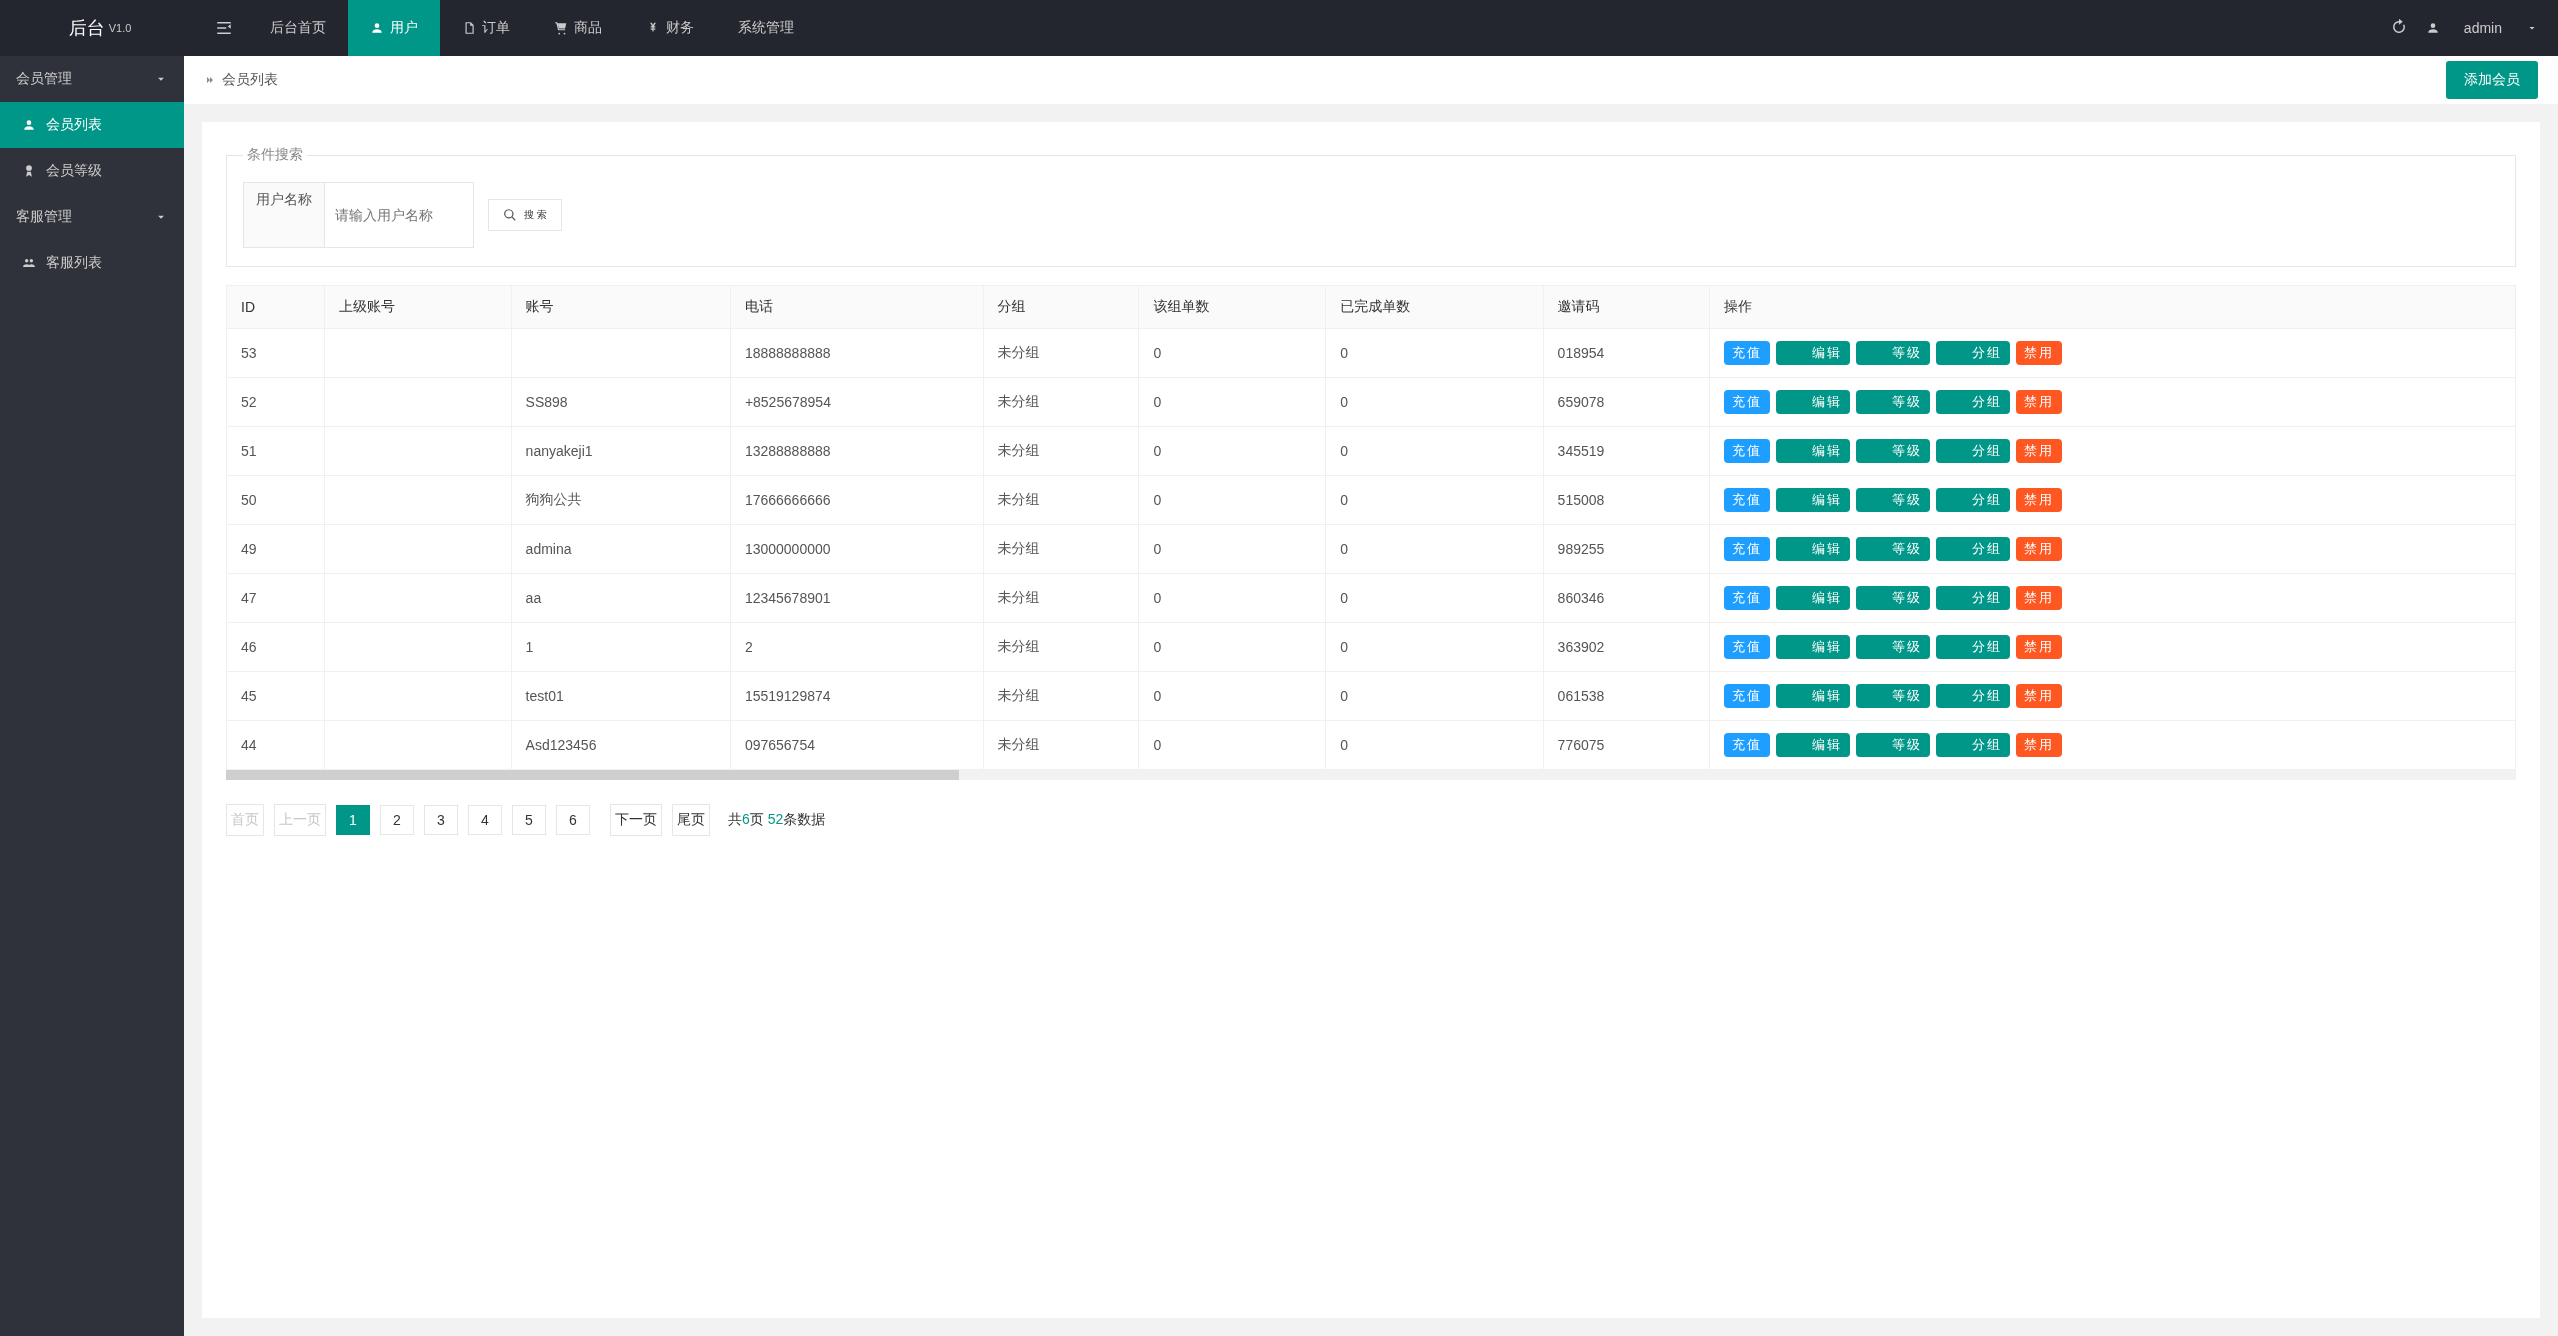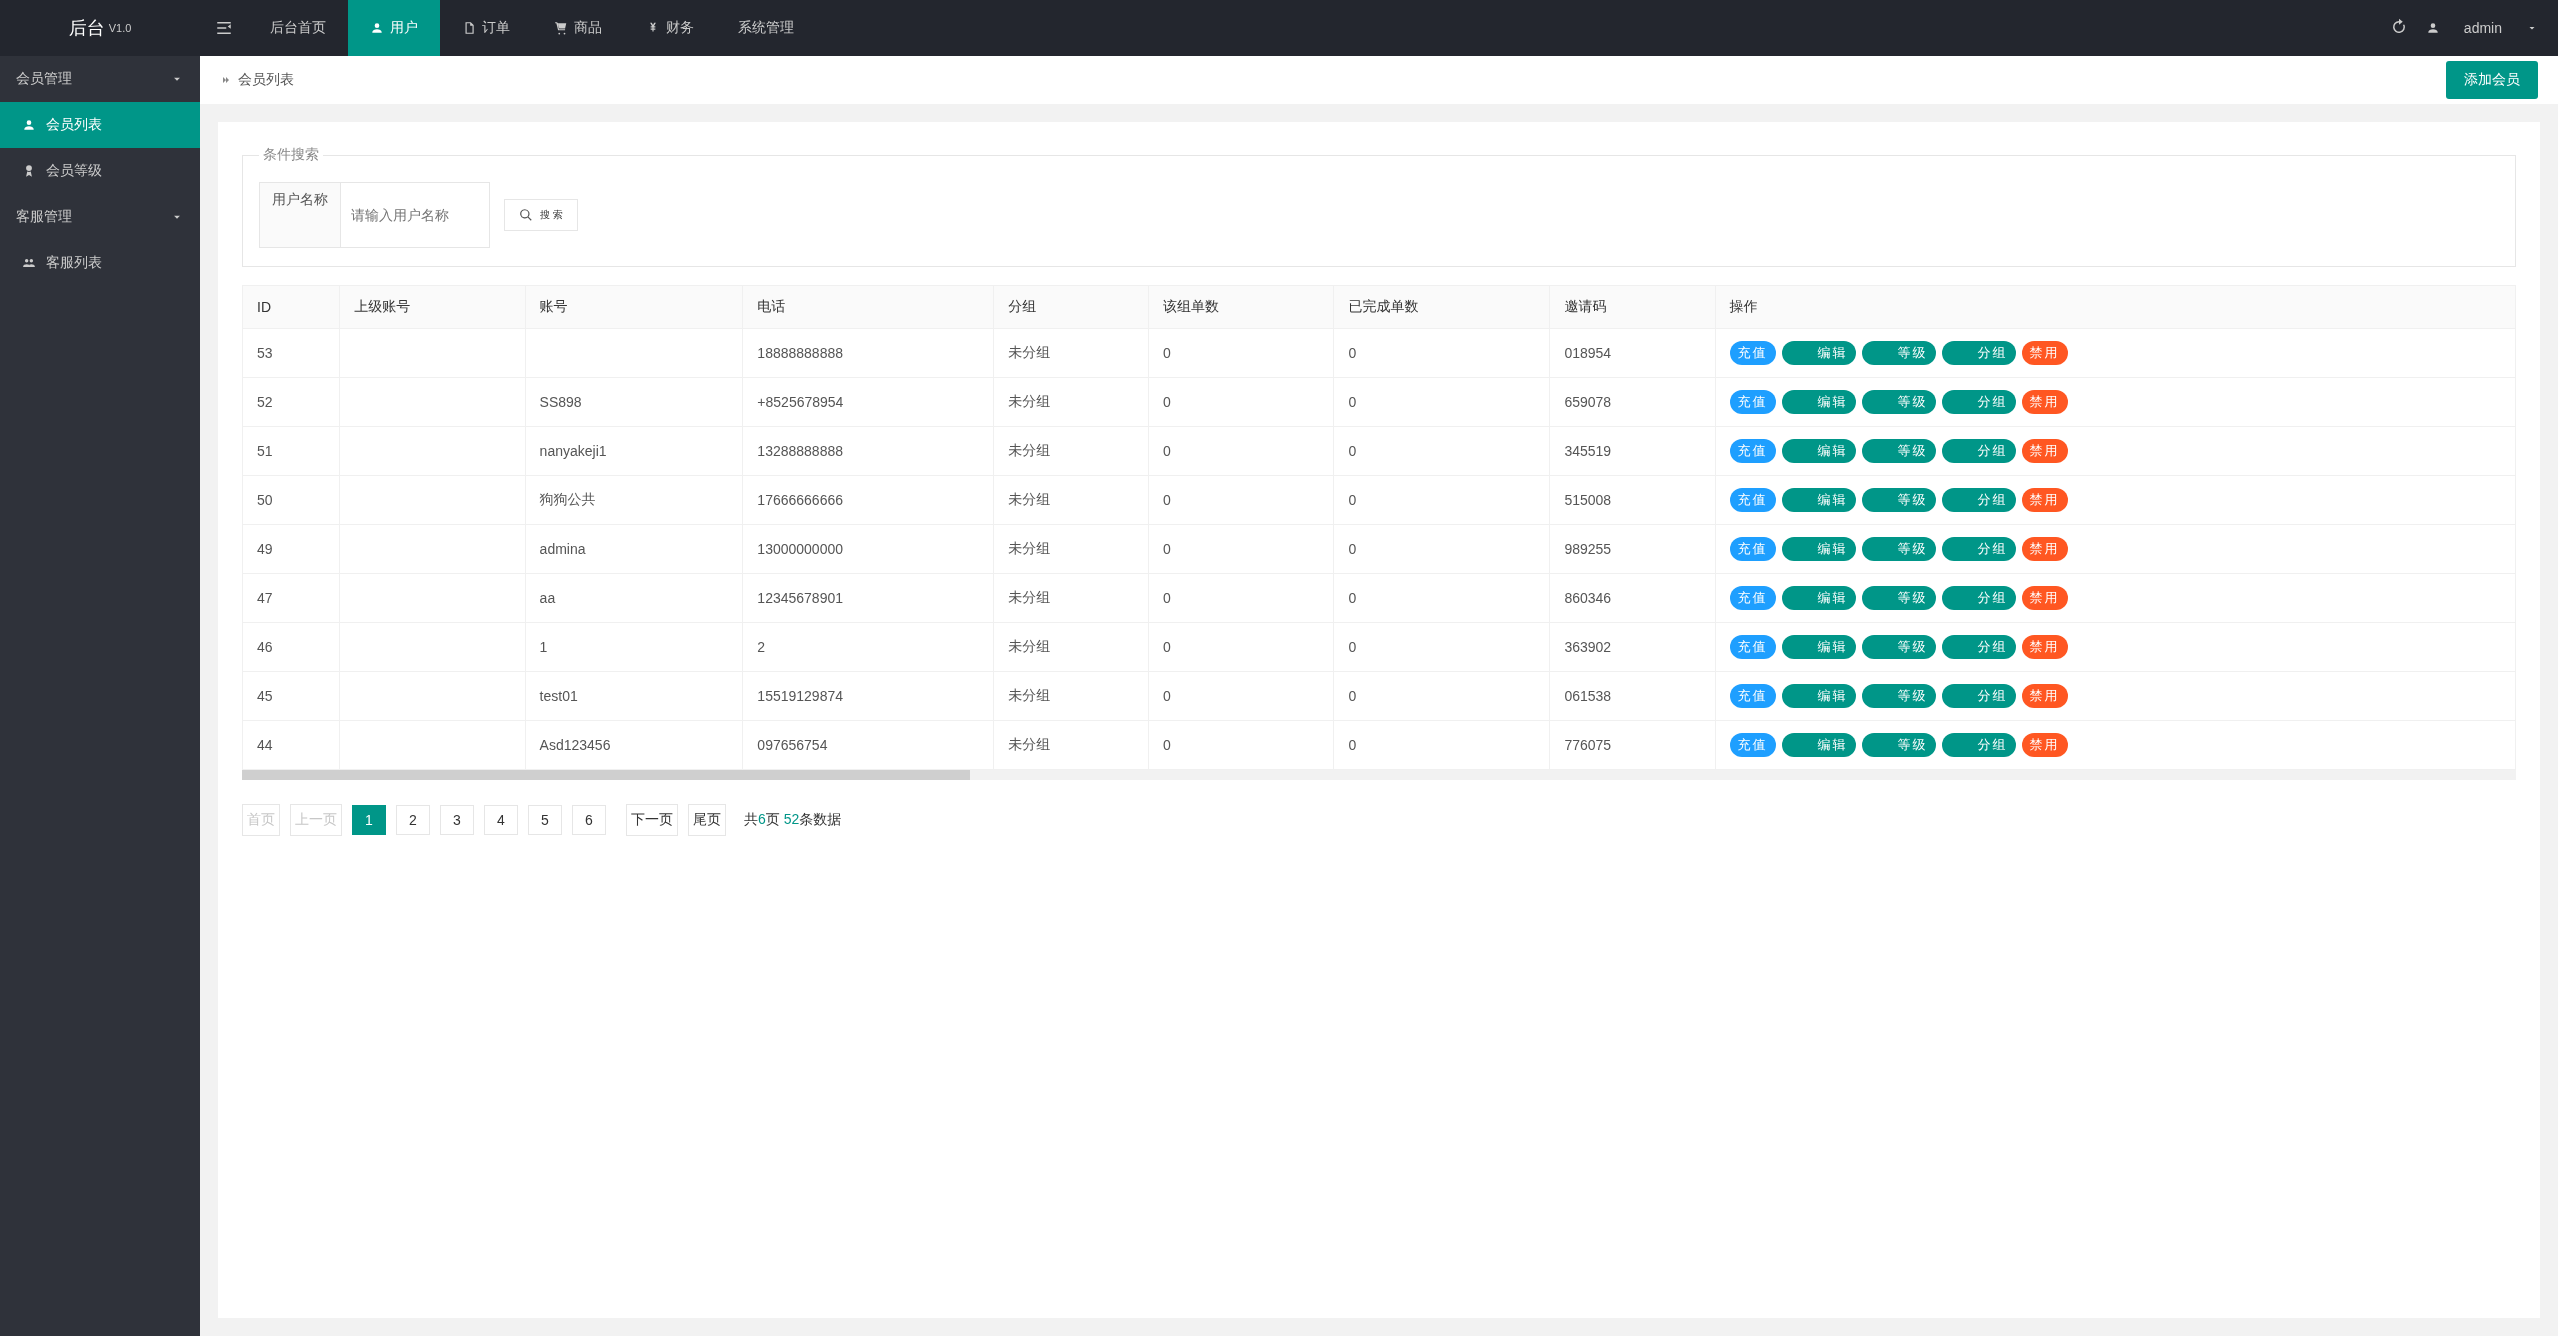--- a/index.html
+++ b/index.html
@@ -16,21 +16,21 @@
   .top-nav-item.active { background: #009688; color: #fff; }
   .top-nav-item svg { width: 14px; height: 14px; fill: currentColor; }
   .header-right { display: flex; align-items: center; gap: 18px; padding-right: 20px; }
   .refresh-btn svg { width: 18px; height: 18px; fill: #ccc; cursor: pointer; }
   .user-info { display: flex; align-items: center; gap: 24px; cursor: pointer; color: #ccc; }
   .user-info svg.caret { width: 12px; height: 12px; fill: #ccc; }
   .user-info svg.user-icon { width: 14px; height: 14px; fill: #ccc; }
 
   
   .main { display: flex; height: calc(100vh - 56px); }
-  .sidebar { width: 200px; background: #2f323a; color: #ccc; overflow-y: auto; }
+  .sidebar { width: 184px; background: #2f323a; color: #ccc; overflow-y: auto; }
   .content { flex: 1; display: flex; flex-direction: column; overflow: hidden; }
 
   .side-group-title { padding: 14px 16px; display: flex; justify-content: space-between; align-items: center; cursor: pointer; font-size: 14px; }
   .side-group-title svg { width: 14px; height: 14px; fill: #ccc; }
   .side-item { padding: 14px 16px 14px 22px; display: flex; align-items: center; gap: 10px; cursor: pointer; color: #ccc; }
   .side-item.active { background: #009688; color: #fff; }
   .side-item svg { width: 14px; height: 14px; fill: currentColor; }
 
   
   .page-bar { background: #fff; height: 48px; display: flex; align-items: center; justify-content: space-between; padding: 0 20px; }
@@ -50,21 +50,21 @@
   .search-btn { display: flex; align-items: center; gap: 7px; background: #fff; border: 1px solid #e6e6e6; padding: 8px 14px; cursor: pointer; font-size: 10px; color: #333; }
   .search-btn svg { width: 14px; height: 14px; fill: #555; }
 
   
   .tbl-wrap-outer { position: relative; }
   .tbl-wrap { overflow-x: hidden; }
   table { border-collapse: collapse; width: 100%; min-width: 1220px; }
   th, td { border: 1px solid #f0f0f0; padding: 12px 14px; text-align: left; font-weight: normal; color: #555; font-size: 14px; white-space: nowrap; }
   thead th { background: #fafafa; color: #333; }
   .ops { display: flex; gap: 6px; }
-  .btn-sm { padding: 3px 8px; border: none; color: #fff; border-radius: 12px; cursor: pointer; font-size: 13px; letter-spacing: 2px; }
+  .btn-sm { padding: 3px 8px; border: none; color: #fff; border-radius: 4px; cursor: pointer; font-size: 13px; letter-spacing: 2px; }
   .btn-blue { background: #1e9fff; }
   .btn-green { background: #009688; padding-left: 36px; }
   .btn-red { background: #ff5722; }
 
   
   .hscroll { height: 10px; background: #f2f2f2; margin-top: 0; }
   .hscroll-thumb { width: 32%; height: 100%; background: #cfcfcf; }
 
   
   .pager { display: flex; align-items: center; gap: 10px; margin-top: 24px; }

